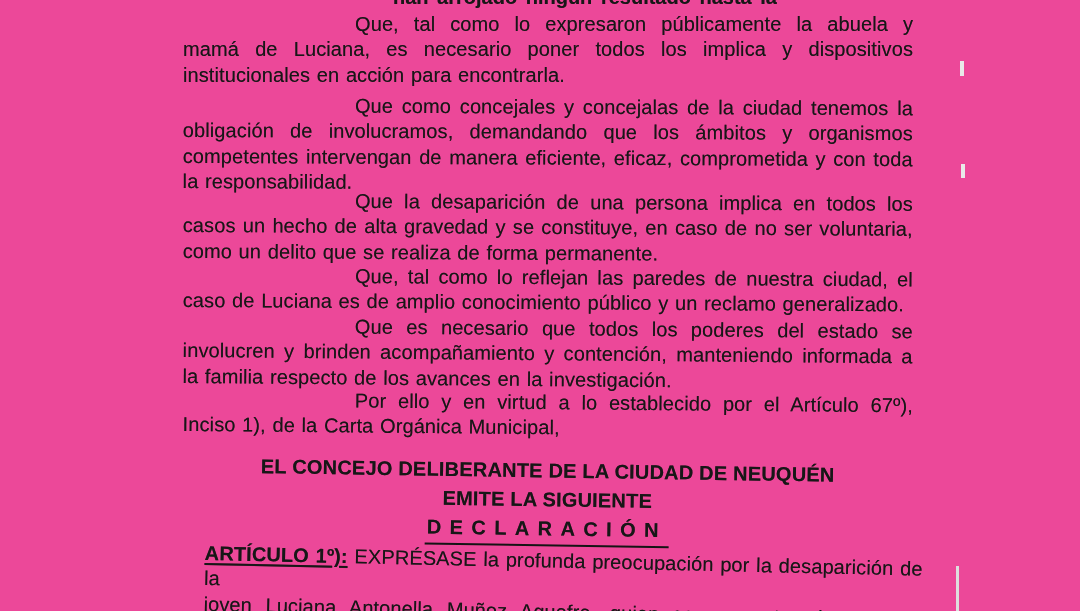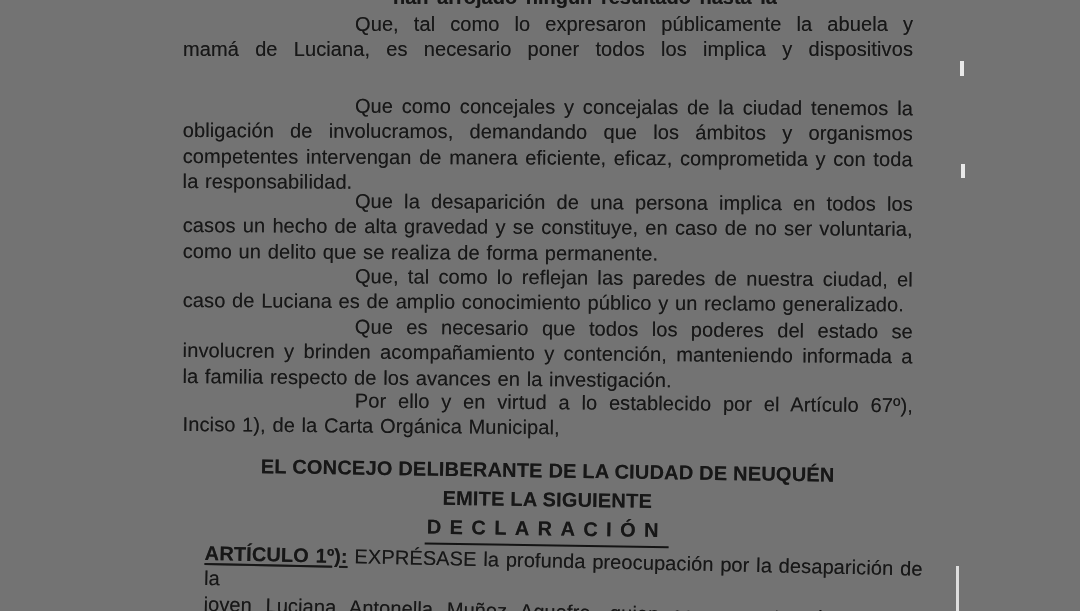--- a/index.html
+++ b/index.html
@@ -2,21 +2,21 @@
 <html><head>
 <meta charset="utf-8">
 <style>
   html,body{margin:0;padding:0;}
   body{
     width:1080px;height:611px;overflow:hidden;position:relative;
     background:#ffffff;
     font-family:"Liberation Sans", sans-serif;
     color:#171717;
   }
-  .page{position:absolute;inset:0;background:#737373;}
+  .page{position:absolute;inset:0;background:#ec4899;}
   
   .para{position:absolute;left:183px;width:730px;}
   .line{
     font-size:20px;line-height:25.4px;
     letter-spacing:.1px;word-spacing:1px;
     text-shadow:0 0 .5px rgba(20,20,20,.55);
     white-space:normal;
   }
   .stretch{text-align:justify;text-align-last:justify;}
   .first{padding-left:172px;}
@@ -62,20 +62,21 @@
 
 <div class="page">
 
   <div class="top-clip">
     <span class="inner">han arrojado ningún resultado hasta la</span>
   </div>
 
   <div class="para" style="top:12px;">
     <div class="line stretch first">Que, tal como lo expresaron públicamente la abuela y</div>
     <div class="line stretch">mamá de Luciana, es necesario poner todos los implica y dispositivos</div>
+    <div class="line last">institucionales en acción para encontrarla.</div>
   </div>
 
   <div class="para rot025" style="top:93px;">
     <div class="line stretch first">Que como concejales y concejalas de la ciudad tenemos la</div>
     <div class="line stretch">obligación de involucramos, demandando que los ámbitos y organismos</div>
     <div class="line stretch">competentes intervengan de manera eficiente, eficaz, comprometida y con toda</div>
     <div class="line last">la responsabilidad.</div>
   </div>
 
   <div class="para rot030" style="top:188px;">

